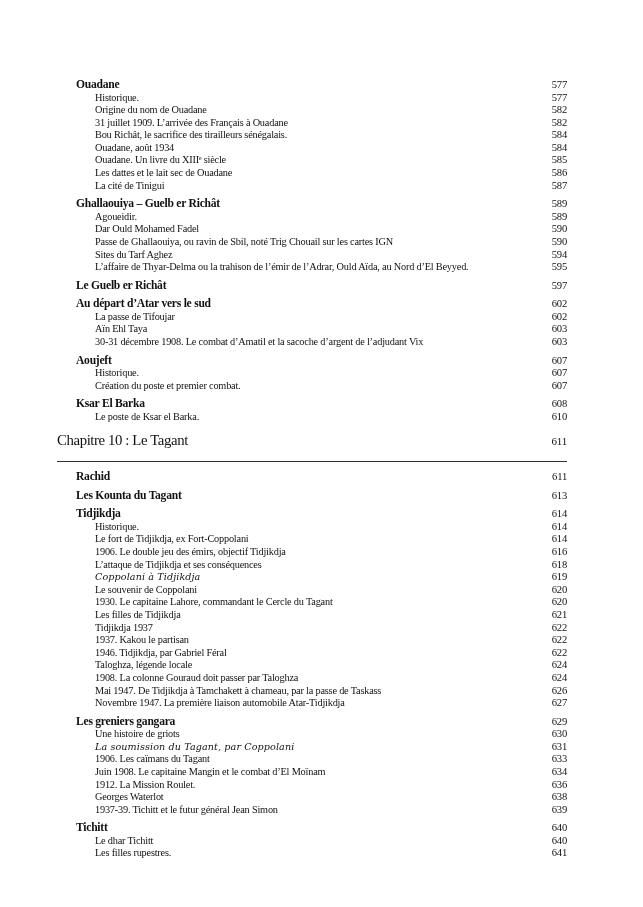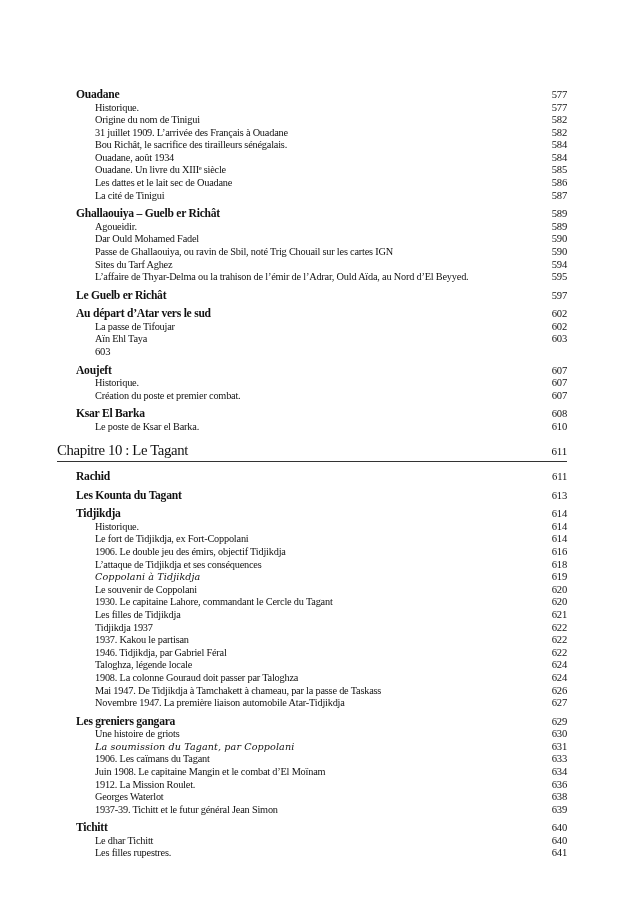--- a/index.html
+++ b/index.html
@@ -2,60 +2,60 @@
 <html><head>
 <meta charset="utf-8">
 <style>
   html, body { margin: 0; padding: 0; background: #ffffff; }
   body {
     width: 643px; height: 907px; position: relative; overflow: hidden;
     font-family: "Liberation Serif", "DejaVu Serif", serif;
     color: #111111;
   }
   #toc {
-    position: absolute; left: 57px; top: 88px; width: 510px;
+    position: absolute; left: 57px; top: 78px; width: 510px;
   }
   .section { margin-bottom: 5px; }
   .row {
     display: flex; justify-content: space-between; align-items: baseline;
     white-space: nowrap;
   }
   .sec-title {
     font-size: 11.6px; font-weight: bold; line-height: 13.5px;
     padding-left: 19px; letter-spacing: -0.25px;
   }
   .sub {
     font-size: 10.3px; line-height: 12.6px; padding-left: 38px;
     letter-spacing: -0.2px;
   }
   .sub.italic .txt { font-style: italic; font-family: "DejaVu Serif", serif; font-size: 9.6px; letter-spacing: 0.1px; text-align: right; }
   .pg { font-size: 10.6px; letter-spacing: -0.2px; }
   .sec-title .pg { font-weight: normal; }
   .chapter {
     font-size: 14.8px; line-height: 18px; letter-spacing: -0.4px;
-    border-bottom: 1px solid #333; padding-bottom: 1px;
+    border-bottom: 1px solid #333; padding-bottom: 11px;
     margin: 8px 0 8px 0;
   }
   .chapter .pg { font-size: 11px; }
 </style>
 </head>
 <body>
 
 <div id="toc">
     <div class="section">
       <div class="row sec-title">
         <span class="txt">Ouadane</span>
         <span class="pg">577</span>
       </div>
       <div class="row sub">
         <span class="txt">Historique.</span>
         <span class="pg">577</span>
       </div>
       <div class="row sub">
-        <span class="txt">Origine du nom de Tinigui</span>
+        <span class="txt">Origine du nom de Ouadane</span>
         <span class="pg">582</span>
       </div>
       <div class="row sub">
         <span class="txt">31 juillet 1909. L’arrivée des Français à Ouadane</span>
         <span class="pg">582</span>
       </div>
       <div class="row sub">
         <span class="txt">Bou Richât, le sacrifice des tirailleurs sénégalais.</span>
         <span class="pg">584</span>
       </div>
@@ -115,20 +115,21 @@
       </div>
       <div class="row sub">
         <span class="txt">La passe de Tifoujar</span>
         <span class="pg">602</span>
       </div>
       <div class="row sub">
         <span class="txt">Aïn Ehl Taya</span>
         <span class="pg">603</span>
       </div>
       <div class="row sub">
+        <span class="txt">30-31 décembre 1908. Le combat d’Amatil et la sacoche d’argent de l’adjudant Vix</span>
         <span class="pg">603</span>
       </div>
     </div>
     <div class="section">
       <div class="row sec-title">
         <span class="txt">Aoujeft</span>
         <span class="pg">607</span>
       </div>
       <div class="row sub">
         <span class="txt">Historique.</span>

